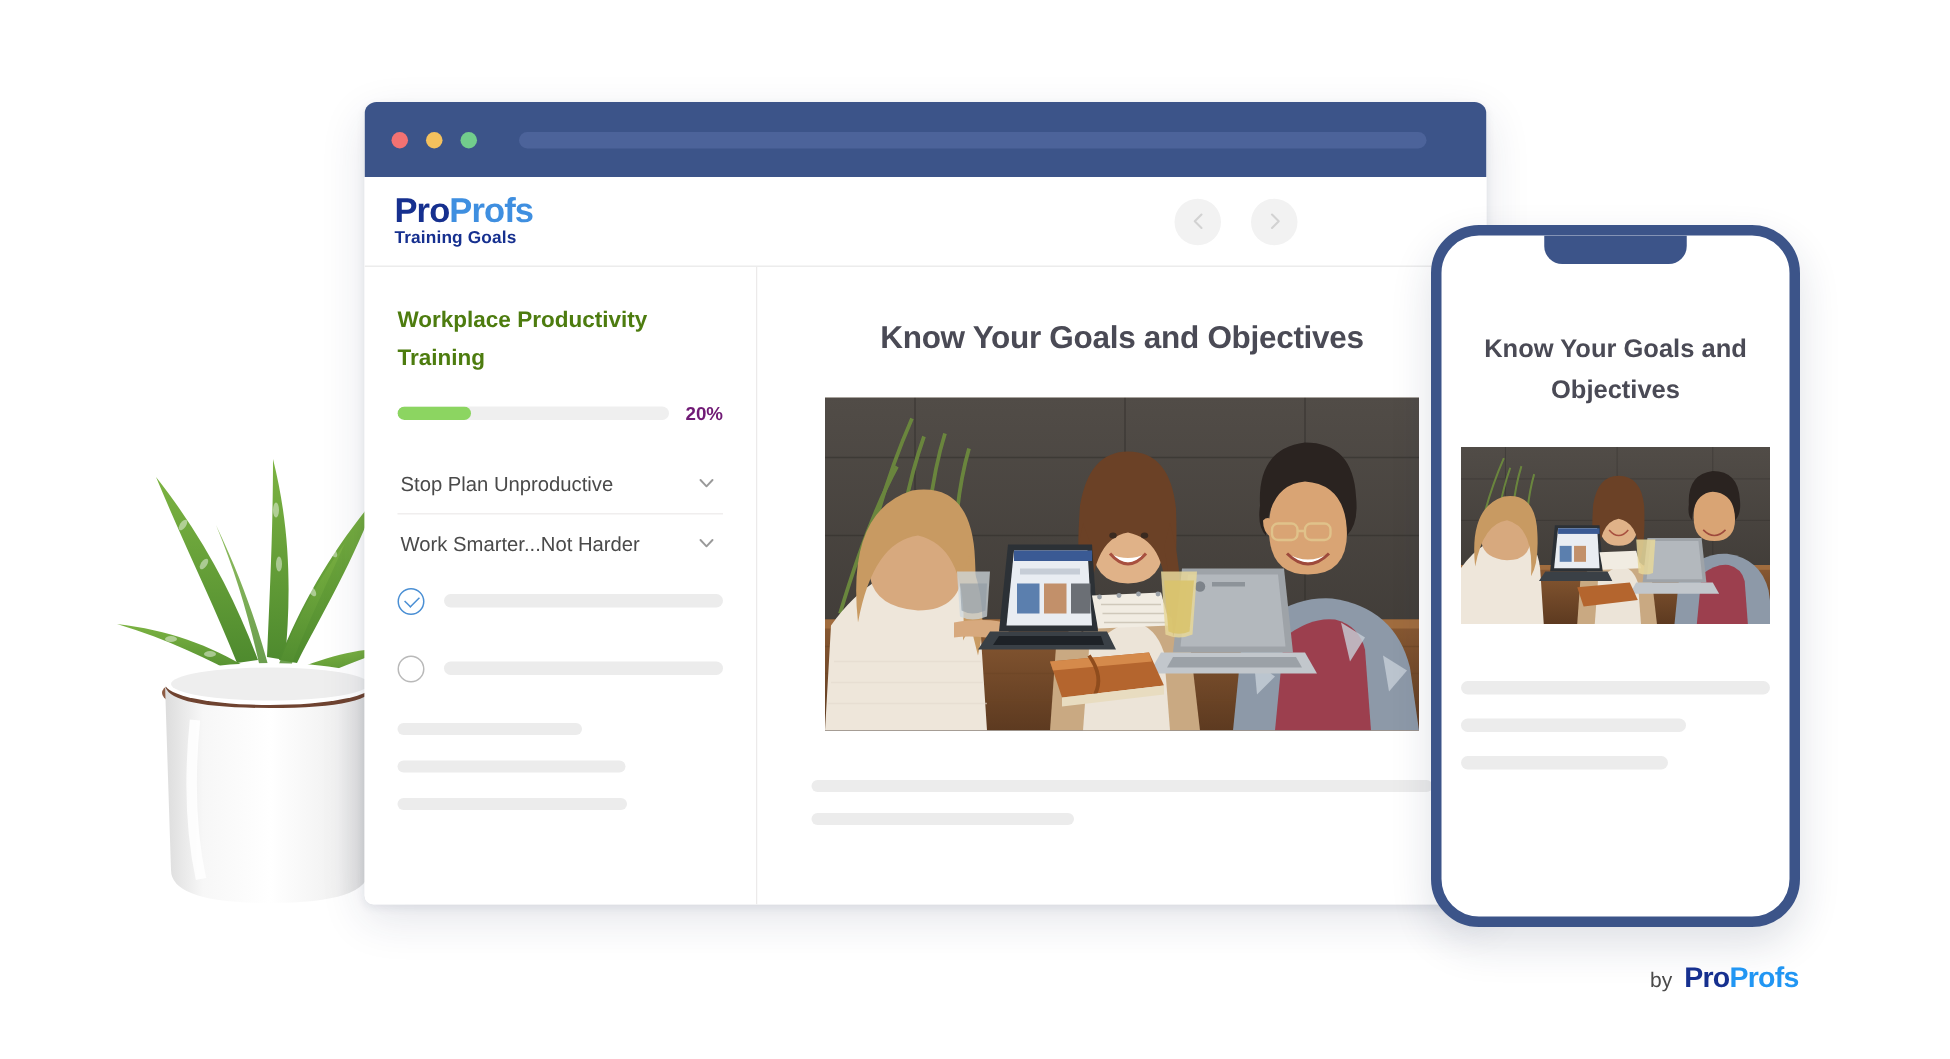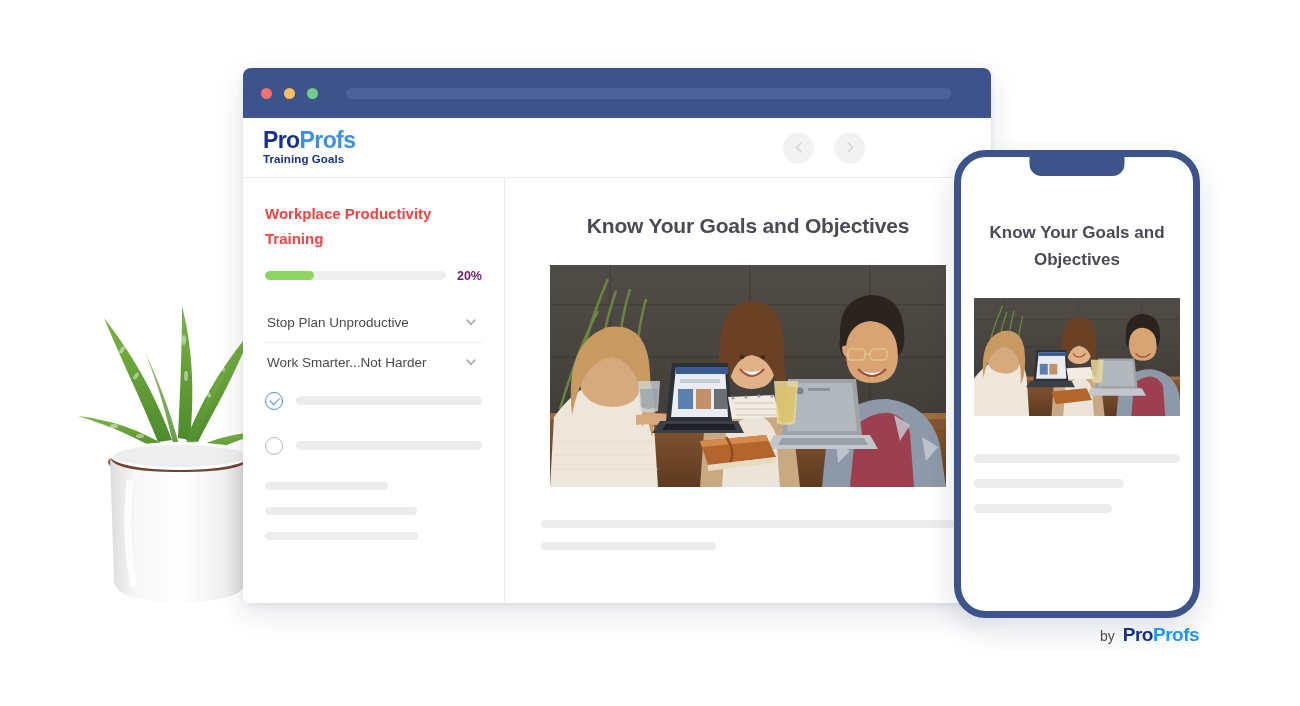--- a/index.html
+++ b/index.html
@@ -48,21 +48,21 @@
 
   .navbtns { position: absolute; left: 540px; top: 50%; transform: translateY(-50%); display: flex; gap: 20px; }
   .navbtn {
     width: 31px; height: 31px; border-radius: 50%; background: #f2f2f2;
     display: flex; align-items: center; justify-content: center;
   }
   .navbtn svg { display: block; }
 
   .body-row { display: flex; height: 425px; }
   .sidebar { width: 262px; background: #fff; border-right: 1px solid #eceaea; padding: 24px 22px 0 22px; }
-  .course-title { font-size: 15px; font-weight: bold; color: #ef4444; line-height: 1.65; }
+  .course-title { font-size: 15px; font-weight: bold; color: #4d7c0f; line-height: 1.65; }
   .progress-row { display: flex; align-items: center; gap: 11px; margin-top: 17px; }
   .progress-track { flex: 1; height: 9px; border-radius: 5px; background: #efefef; overflow: hidden; }
   .progress-fill { height: 100%; border-radius: 5px; background: #8cd561; }
   .progress-label { font-size: 12.5px; color: #701a75; font-weight: bold; }
 
   .menu { margin-top: 20px; }
   .menu-item {
     display: flex; align-items: center; justify-content: space-between;
     padding: 12px 0 12px 2px; font-size: 13.5px; color: #4a4a4a;
     border-bottom: 1px solid #f0eeee;
@@ -109,21 +109,21 @@
   .phone-title {
     margin: 62px 26px 0 26px; font-size: 17px; font-weight: bold;
     color: #4a4a55; text-align: center; line-height: 1.6;
   }
   .phone-hero { width: 206px; height: 118px; margin: 25px auto 0 auto; overflow: hidden; background: #6a6054; }
   .phone-skel { width: 206px; margin: 38px auto 0 auto; }
   .phone-skel .skel-line { height: 9px; margin-bottom: 16px; }
 
   
   .footer {
-    position: absolute; left: 1100px; top: 624px;
+    position: absolute; left: 1100px; top: 642px;
     display: flex; align-items: baseline; gap: 8px;
   }
   .footer .by { font-size: 14px; color: #4a4a4a; }
   .footer .fl { font-size: 19px; font-weight: bold; letter-spacing: -0.5px; }
   .footer .fl .pro { color: #16308f; }
   .footer .fl .profs { color: #2196f3; }
 </style>
 </head>
 <body>
 

